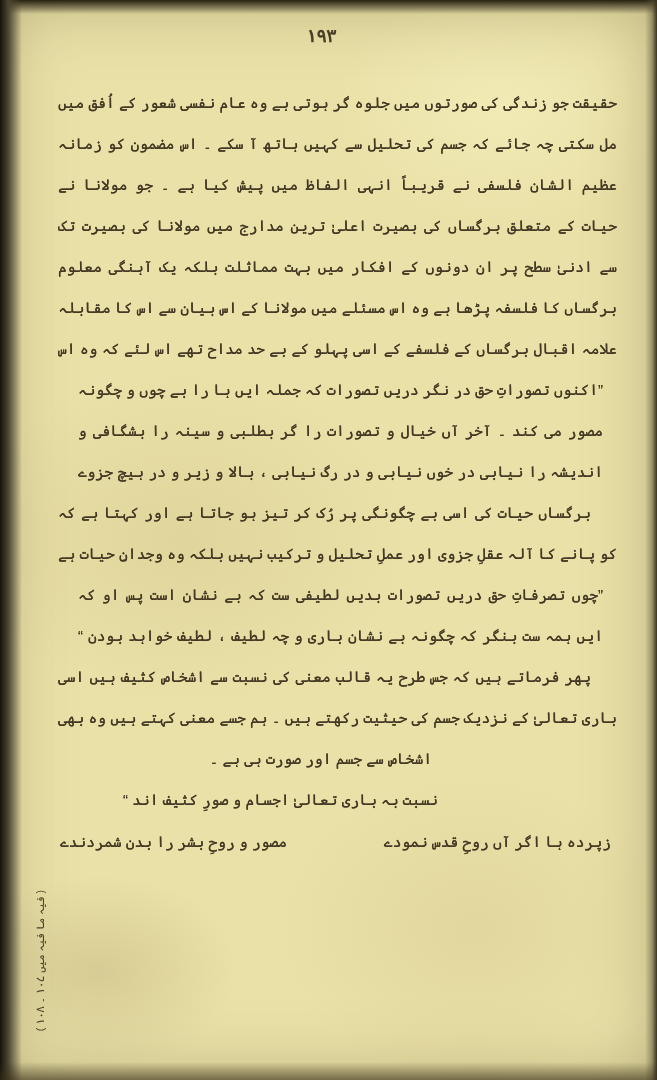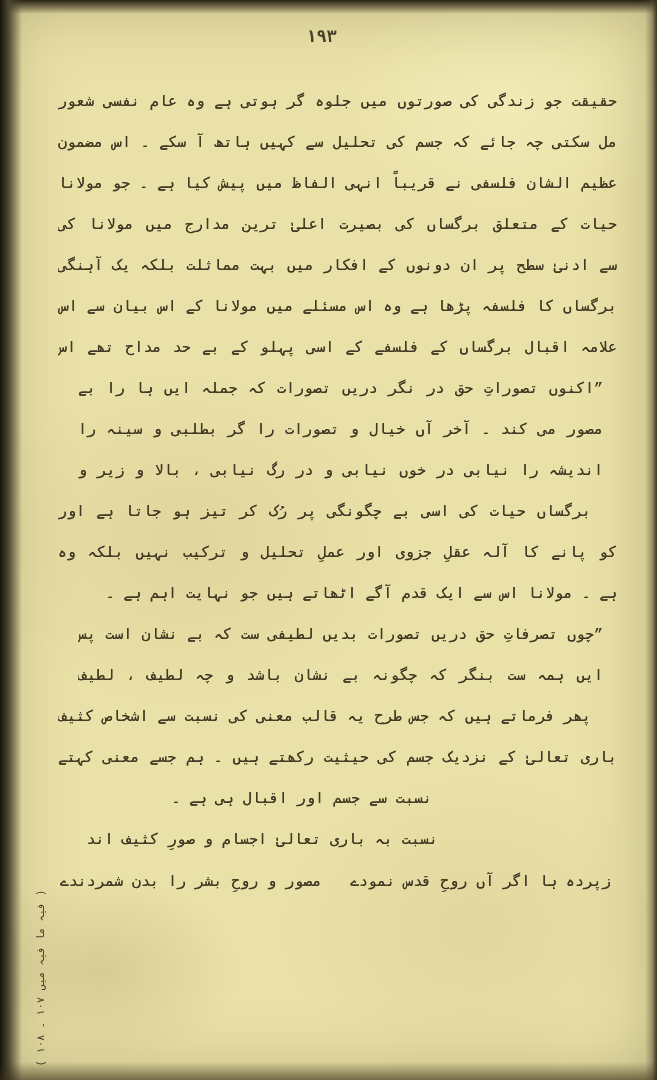--- a/index.html
+++ b/index.html
@@ -1,20 +1,20 @@
 <!DOCTYPE html>
 <html lang="ur"><head>
 <meta charset="utf-8">
 <style>
   html,body{margin:0;padding:0;background:#141109;}
   #photo{
     position:relative;
     width:657px;height:1080px;
     overflow:hidden;
-    font-family:Liberation Mono, monospace;
+    font-family:Liberation Sans, sans-serif;
     background:
       radial-gradient(240px 170px at 76% 10%, rgba(255,250,205,.38), transparent 70%),
       radial-gradient(320px 240px at 28% 50%, rgba(150,132,72,.12), transparent 70%),
       radial-gradient(280px 220px at 72% 86%, rgba(150,132,72,.10), transparent 70%),
       radial-gradient(200px 140px at 15% 90%, rgba(120,105,55,.18), transparent 70%),
       #eae1a8;
     box-shadow:inset 0 0 70px rgba(80,68,32,.35);
   }
   .edge{position:absolute;pointer-events:none;}
   .edge-top{top:0;left:0;right:0;height:14px;
@@ -88,32 +88,31 @@
 
     <div class="qblock">
       <div class="line j">”اکنوں تصوراتِ حق در نگر دریں تصورات کہ جملہ ایں ہا را بے چوں و چگونہ بے قلم آلت</div>
       <div class="line j">مصور می کند ۔ آخر آں خیال و تصورات را گر بطلبی و سینہ را بشگافی و ذرّہ ذرّہ می کنی ، آں</div>
       <div class="line j">اندیشہ را نیابی در خوں نیابی و در رگ نیابی ، بالا و زیر و در ہیچ جزوے نیابی بے جہت</div>
     </div>
 
     <div>
       <div class="line j" style="padding-right:26px;">برگساں حیات کی اسی بے چگونگی پر رُک کر تیز ہو جاتا ہے اور کہتا ہے کہ حقیقتِ حیات</div>
       <div class="line j">کو پانے کا آلہ عقلِ جزوی اور عملِ تحلیل و ترکیب نہیں بلکہ وہ وجدانِ حیات ہے جو ماورائے جہت</div>
-      <div class="line">ہے ۔ مولانا اس سے ایک قدم آگے اٹھاتے ہیں جو نہایت اہم ہے ۔ فرماتے ہیں کہ :</div>
     </div>
 
     <div class="qblock">
       <div class="line j">”چوں تصرفاتِ حق دریں تصورات بدیں لطیفی ست کہ بے نشان است پس او کہ آفرینندہ ،</div>
-      <div class="line j">ایں ہمہ ست بنگر کہ چگونہ بے نشان باشد و چہ لطیف ، لطیف فلسفی بودن “</div>
+      <div class="line j">ایں ہمہ ست بنگر کہ چگونہ بے نشان باری و چہ لطیف ، لطیف خواہد بودن “</div>
     </div>
 
     <div>
       <div class="line j" style="padding-right:26px;">پھر فرماتے ہیں کہ جس طرح یہ قالب معنی کی نسبت سے اشخاص کثیف ہیں اسی طرح یہ معنی</div>
       <div class="line j">باری تعالیٰ کے نزدیک جسم کی حیثیت رکھتے ہیں ۔ ہم جسے معنی کہتے ہیں وہ بھی خدا کی</div>
-      <div class="line" style="padding-right:185px;">نسبت سے جسم اور اقبال ہی ہے ۔</div>
+      <div class="line" style="padding-right:185px;">اشخاص سے جسم اور صورت ہی ہے ۔</div>
     </div>
 
     <div class="qblock">
       <div class="line" style="padding-right:165px;">نسبت بہ باری تعالیٰ اجسام و صورِ کثیف اند “</div>
     </div>
 
     <div class="verse">
       <span>زپردہ ہا اگر آں روحِ قدس نمودے</span>
       <span>مصور و روحِ بشر را بدن شمردندے</span>
     </div>

